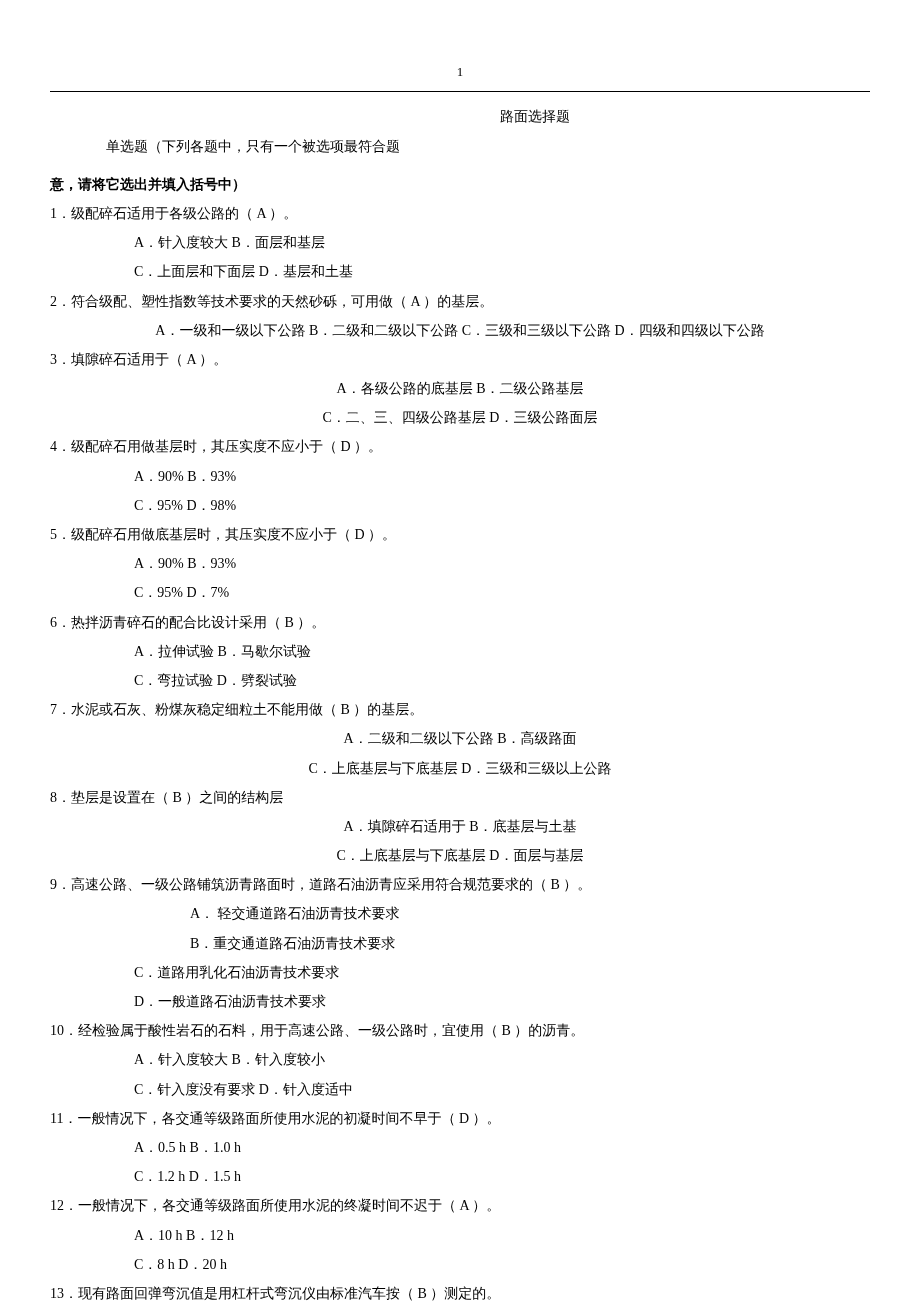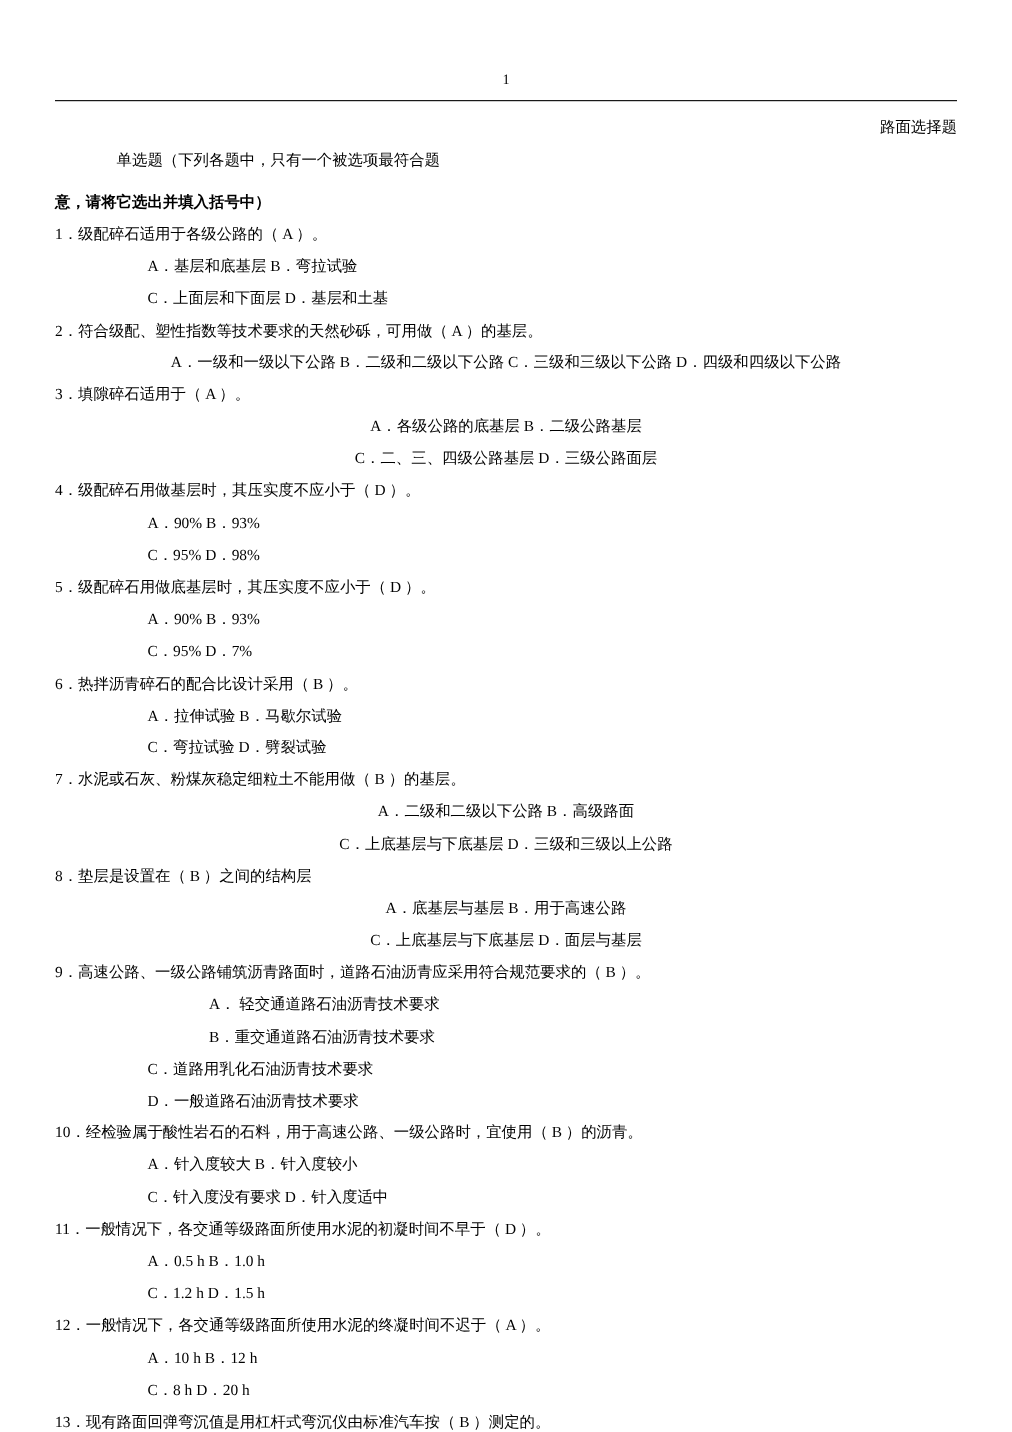--- a/index.html
+++ b/index.html
@@ -20,21 +20,21 @@
       text-align: center;
       font-size: 13px;
       margin-bottom: 8px;
     }
     .hr-line {
       border: none;
       border-top: 1px solid #000;
       margin-bottom: 12px;
     }
     .title {
-      text-align: right;
+      text-align: center;
       padding-left: 150px;
       margin-bottom: 4px;
     }
     .instruction {
       padding-left: 56px;
       margin-bottom: 13px;
     }
     .instruction-cont {
       margin-bottom: 4px;
       font-weight: bold;
@@ -60,21 +60,21 @@
 <body>
 
 <div class="page-number">1</div>
 <hr class="hr-line">
 
 <div class="title">路面选择题</div>
 <div class="instruction">单选题（下列各题中，只有一个被选项最符合题</div>
 <div class="instruction-cont">意，请将它选出并填入括号中）</div>
 
 <div class="question">1．级配碎石适用于各级公路的（  A  ）。</div>
-<div class="options-indent1">A．基层和底基层        B．弯拉试验</div>
+<div class="options-indent1">A．针入度较大        B．面层和基层</div>
 <div class="options-indent1">C．上面层和下面层      D．基层和土基</div>
 
 <div class="question">2．符合级配、塑性指数等技术要求的天然砂砾，可用做（ A  ）的基层。</div>
 <div class="options-indent0">A．一级和一级以下公路      B．二级和二级以下公路    C．三级和三级以下公路    D．四级和四级以下公路</div>
 
 <div class="question">3．填隙碎石适用于（  A  ）。</div>
 <div class="options-indent0">A．各级公路的底基层      B．二级公路基层</div>
 <div class="options-indent0">C．二、三、四级公路基层   D．三级公路面层</div>
 
 <div class="question">4．级配碎石用做基层时，其压实度不应小于（ D ）。</div>
@@ -87,21 +87,21 @@
 
 <div class="question">6．热拌沥青碎石的配合比设计采用（ B  ）。</div>
 <div class="options-indent1">A．拉伸试验    B．马歇尔试验</div>
 <div class="options-indent1">C．弯拉试验    D．劈裂试验</div>
 
 <div class="question">7．水泥或石灰、粉煤灰稳定细粒土不能用做（ B  ）的基层。</div>
 <div class="options-indent0">A．二级和二级以下公路    B．高级路面</div>
 <div class="options-indent0">C．上底基层与下底基层    D．三级和三级以上公路</div>
 
 <div class="question">8．垫层是设置在（ B ）之间的结构层</div>
-<div class="options-indent0">A．底基层与基层              B．用于高速公路</div>
+<div class="options-indent0">A．填隙碎石适用于              B．底基层与土基</div>
 <div class="options-indent0">C．上底基层与下底基层        D．面层与基层</div>
 
 <div class="question">9．高速公路、一级公路铺筑沥青路面时，道路石油沥青应采用符合规范要求的（ B ）。</div>
 <div class="options-indent2">A．      轻交通道路石油沥青技术要求</div>
 <div class="options-indent2">B．重交通道路石油沥青技术要求</div>
 <div class="options-indent1">C．道路用乳化石油沥青技术要求</div>
 <div class="options-indent1">D．一般道路石油沥青技术要求</div>
 
 <div class="question">10．经检验属于酸性岩石的石料，用于高速公路、一级公路时，宜使用（ B ）的沥青。</div>
 <div class="options-indent1">A．针入度较大        B．针入度较小</div>

